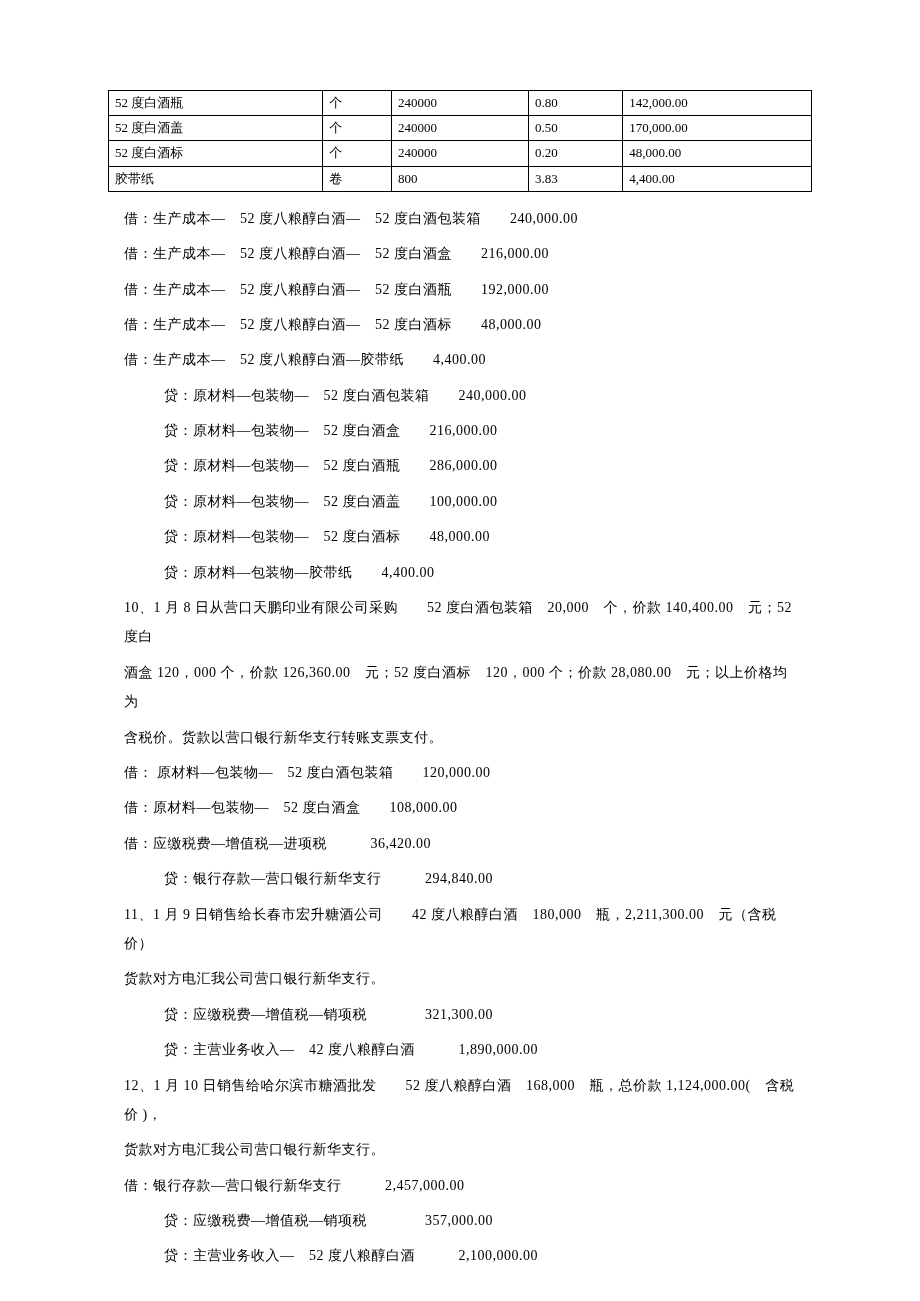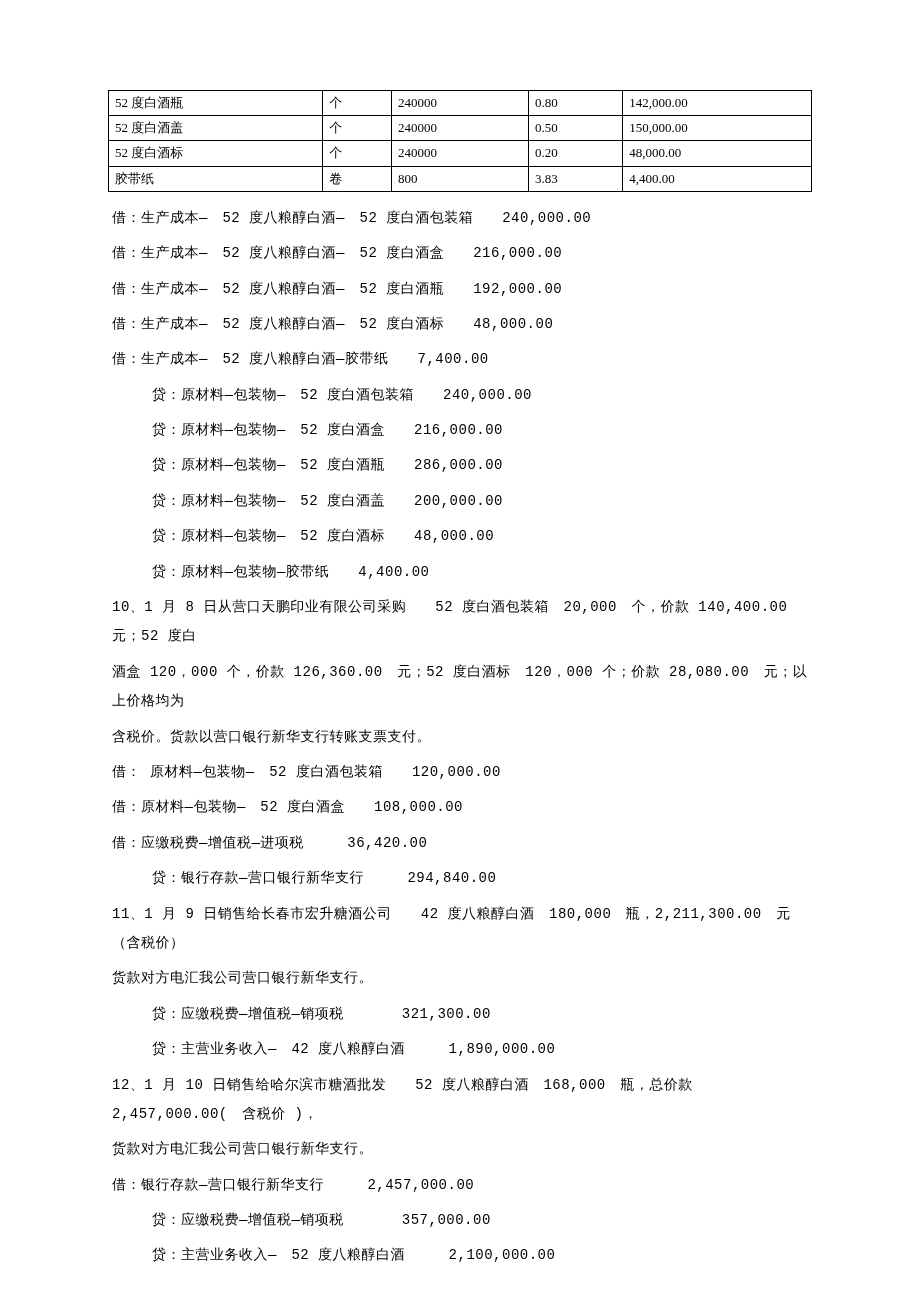--- a/index.html
+++ b/index.html
@@ -20,24 +20,23 @@
     border-collapse: collapse;
     margin-bottom: 12px;
   }
   td {
     border: 1px solid #000;
     text-align: left;
     padding: 3px 6px;
     font-size: 13px;
   }
   .entry {
-    margin: 6px 4px;
+    margin: 6px 16px;
     line-height: 2.1;
     letter-spacing: 0.5px;
-    font-family: Liberation Mono, monospace;
   }
   .indent {
     padding-left: 40px;
   }
 </style>
 </head>
 <body>
 
 <div class="page">
 
@@ -48,21 +47,21 @@
         <td>个</td>
         <td>240000</td>
         <td>0.80</td>
         <td>142,000.00</td>
       </tr>
       <tr>
         <td>52 度白酒盖</td>
         <td>个</td>
         <td>240000</td>
         <td>0.50</td>
-        <td>150,000.00</td>
+        <td>170,000.00</td>
       </tr>
       <tr>
         <td>52 度白酒标</td>
         <td>个</td>
         <td>240000</td>
         <td>0.20</td>
         <td>48,000.00</td>
       </tr>
       <tr>
         <td>胶带纸</td>
@@ -71,46 +70,46 @@
         <td>3.83</td>
         <td>4,400.00</td>
       </tr>
     </tbody>
   </table>
 
   <div class="entry">借：生产成本—　52 度八粮醇白酒—　52 度白酒包装箱　　240,000.00</div>
   <div class="entry">借：生产成本—　52 度八粮醇白酒—　52 度白酒盒　　216,000.00</div>
   <div class="entry">借：生产成本—　52 度八粮醇白酒—　52 度白酒瓶　　192,000.00</div>
   <div class="entry">借：生产成本—　52 度八粮醇白酒—　52 度白酒标　　48,000.00</div>
-  <div class="entry">借：生产成本—　52 度八粮醇白酒—胶带纸　　7,400.00</div>
+  <div class="entry">借：生产成本—　52 度八粮醇白酒—胶带纸　　4,400.00</div>
 
   <div class="entry indent">贷：原材料—包装物—　52 度白酒包装箱　　240,000.00</div>
   <div class="entry indent">贷：原材料—包装物—　52 度白酒盒　　216,000.00</div>
   <div class="entry indent">贷：原材料—包装物—　52 度白酒瓶　　286,000.00</div>
-  <div class="entry indent">贷：原材料—包装物—　52 度白酒盖　　200,000.00</div>
+  <div class="entry indent">贷：原材料—包装物—　52 度白酒盖　　100,000.00</div>
   <div class="entry indent">贷：原材料—包装物—　52 度白酒标　　48,000.00</div>
   <div class="entry indent">贷：原材料—包装物—胶带纸　　4,400.00</div>
 
   <div class="entry">10、1 月 8 日从营口天鹏印业有限公司采购　　52 度白酒包装箱　20,000　个，价款 140,400.00　元；52 度白</div>
   <div class="entry">酒盒 120，000 个，价款 126,360.00　元；52 度白酒标　120，000 个；价款 28,080.00　元；以上价格均为</div>
   <div class="entry">含税价。货款以营口银行新华支行转账支票支付。</div>
 
   <div class="entry">借：  原材料—包装物—　52 度白酒包装箱　　120,000.00</div>
   <div class="entry">借：原材料—包装物—　52 度白酒盒　　108,000.00</div>
   <div class="entry"></div>
   <div class="entry">借：应缴税费—增值税—进项税　　　36,420.00</div>
   <div class="entry indent">贷：银行存款—营口银行新华支行　　　294,840.00</div>
 
   <div class="entry">11、1 月 9 日销售给长春市宏升糖酒公司　　42 度八粮醇白酒　180,000　瓶，2,211,300.00　元（含税价）</div>
   <div class="entry">货款对方电汇我公司营口银行新华支行。</div>
 
   <div class="entry indent">贷：应缴税费—增值税—销项税　　　　321,300.00</div>
   <div class="entry indent">贷：主营业务收入—　42 度八粮醇白酒　　　1,890,000.00</div>
 
-  <div class="entry">12、1 月 10 日销售给哈尔滨市糖酒批发　　52 度八粮醇白酒　168,000　瓶，总价款 2,457,000.00(　含税价 )，</div>
+  <div class="entry">12、1 月 10 日销售给哈尔滨市糖酒批发　　52 度八粮醇白酒　168,000　瓶，总价款 1,124,000.00(　含税价 )，</div>
   <div class="entry">货款对方电汇我公司营口银行新华支行。</div>
 
   <div class="entry">借：银行存款—营口银行新华支行　　　2,457,000.00</div>
   <div class="entry indent">贷：应缴税费—增值税—销项税　　　　357,000.00</div>
   <div class="entry indent">贷：主营业务收入—　52 度八粮醇白酒　　　2,100,000.00</div>
 
 
 </div>
 
 </body></html>

